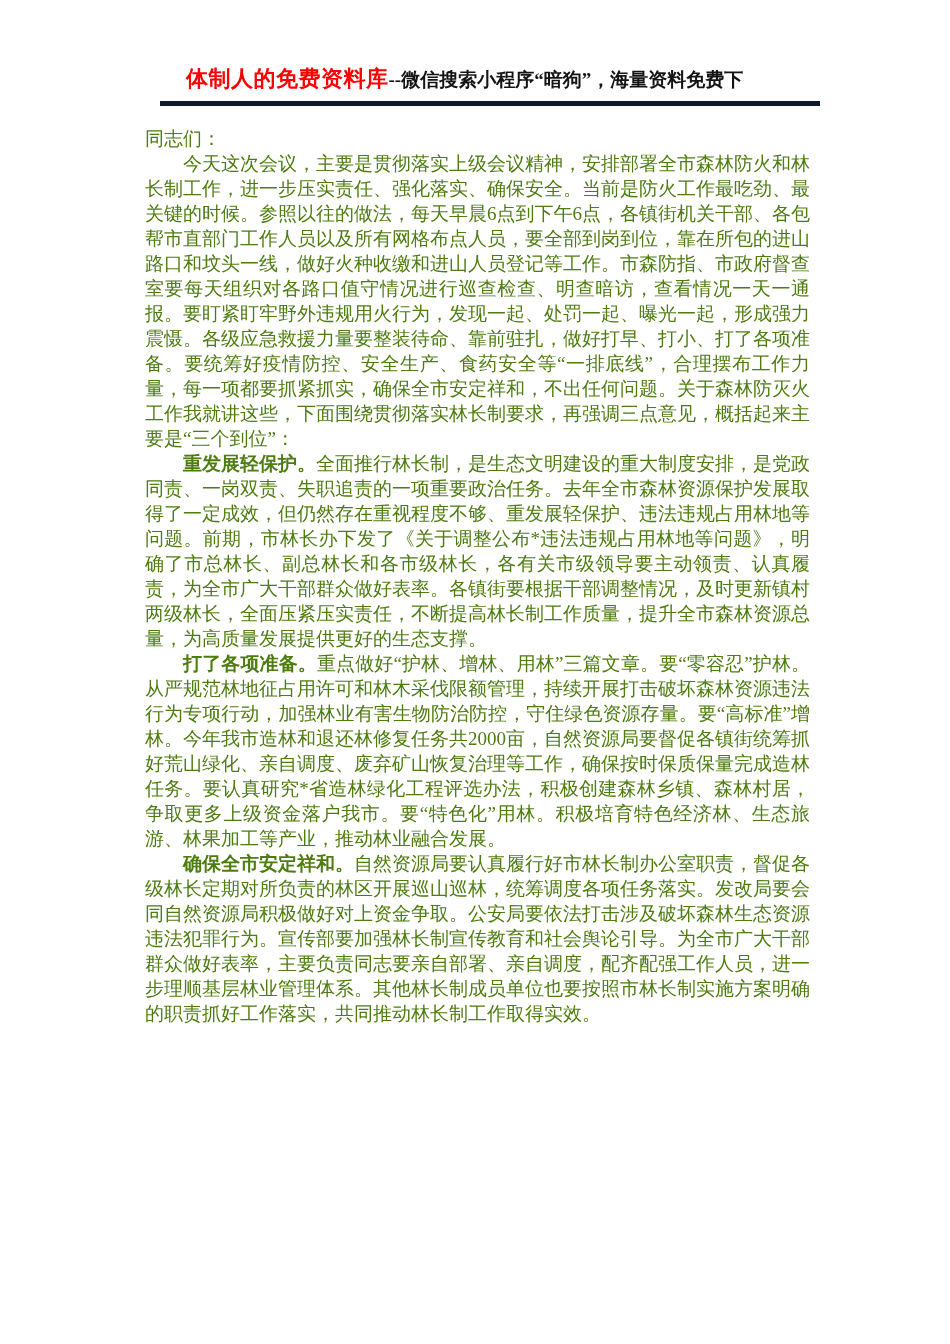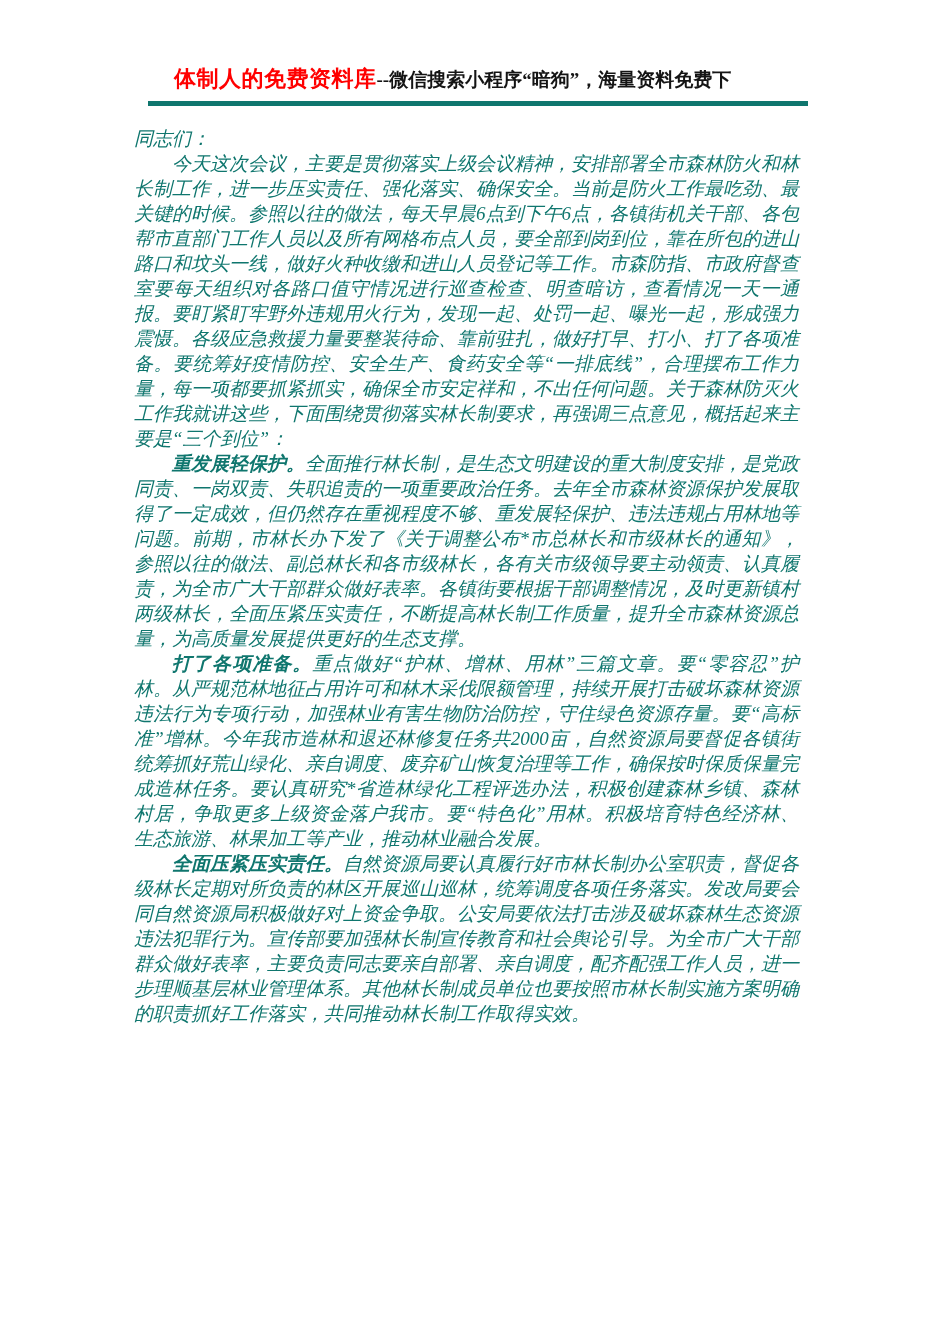--- a/index.html
+++ b/index.html
@@ -10,51 +10,50 @@
   .page {
     position: relative;
     width: 950px;
     height: 1344px;
     background: #ffffff;
     overflow: hidden;
     font-family: "Liberation Serif", serif;
   }
   .header {
     position: absolute;
-    left: 148px;
+    left: 160px;
     top: 64px;
     width: 660px;
-    border-bottom: 5px solid #0f766e;
+    border-bottom: 5px solid #0f172a;
     padding-bottom: 7px;
   }
   .header-line {
     padding-left: 26px;
     white-space: nowrap;
   }
   .brand {
     color: #ff0000;
     font-weight: bold;
     font-size: 22px;
     letter-spacing: 0.5px;
   }
   .tagline {
     color: #141414;
     font-size: 19px;
     font-weight: 600;
   }
   .content {
     position: absolute;
-    left: 134px;
+    left: 145px;
     top: 126px;
     width: 665px;
-    color: #0f766e;
+    color: #4d7c0f;
     font-size: 19px;
     line-height: 25px;
     text-align: justify;
-    font-style: italic;
   }
   .content p {
     margin: 0;
   }
   .salutation {
     margin-bottom: 8px;
   }
   .para {
     text-indent: 2em;
     margin-bottom: 9px;
@@ -72,20 +71,20 @@
     <div class="header-line">
       <span class="brand">体制人的免费资料库</span><span class="tagline">--微信搜索小程序“暗狗”，海量资料免费下</span>
     </div>
   </div>
 
   <div class="content">
     <p class="salutation">同志们：</p>
 
     <p class="para"><span class="lead"></span><span>今天这次会议，主要是贯彻落实上级会议精神，安排部署全市森林防火和林长制工作，进一步压实责任、强化落实、确保安全。当前是防火工作最吃劲、最关键的时候。参照以往的做法，每天早晨6点到下午6点，各镇街机关干部、各包帮市直部门工作人员以及所有网格布点人员，要全部到岗到位，靠在所包的进山路口和坟头一线，做好火种收缴和进山人员登记等工作。市森防指、市政府督查室要每天组织对各路口值守情况进行巡查检查、明查暗访，查看情况一天一通报。要盯紧盯牢野外违规用火行为，发现一起、处罚一起、曝光一起，形成强力震慑。各级应急救援力量要整装待命、靠前驻扎，做好打早、打小、打了各项准备。要统筹好疫情防控、安全生产、食药安全等“一排底线”，合理摆布工作力量，每一项都要抓紧抓实，确保全市安定祥和，不出任何问题。关于森林防灭火工作我就讲这些，下面围绕贯彻落实林长制要求，再强调三点意见，概括起来主要是“三个到位”：</span></p>
 
-    <p class="para"><span class="lead">重发展轻保护。</span><span>全面推行林长制，是生态文明建设的重大制度安排，是党政同责、一岗双责、失职追责的一项重要政治任务。去年全市森林资源保护发展取得了一定成效，但仍然存在重视程度不够、重发展轻保护、违法违规占用林地等问题。前期，市林长办下发了《关于调整公布*市总林长和市级林长的通知》，参照以往的做法、副总林长和各市级林长，各有关市级领导要主动领责、认真履责，为全市广大干部群众做好表率。各镇街要根据干部调整情况，及时更新镇村两级林长，全面压紧压实责任，不断提高林长制工作质量，提升全市森林资源总量，为高质量发展提供更好的生态支撑。</span></p>
+    <p class="para"><span class="lead">重发展轻保护。</span><span>全面推行林长制，是生态文明建设的重大制度安排，是党政同责、一岗双责、失职追责的一项重要政治任务。去年全市森林资源保护发展取得了一定成效，但仍然存在重视程度不够、重发展轻保护、违法违规占用林地等问题。前期，市林长办下发了《关于调整公布*违法违规占用林地等问题》，明确了市总林长、副总林长和各市级林长，各有关市级领导要主动领责、认真履责，为全市广大干部群众做好表率。各镇街要根据干部调整情况，及时更新镇村两级林长，全面压紧压实责任，不断提高林长制工作质量，提升全市森林资源总量，为高质量发展提供更好的生态支撑。</span></p>
 
     <p class="para"><span class="lead">打了各项准备。</span><span>重点做好“护林、增林、用林”三篇文章。要“零容忍”护林。从严规范林地征占用许可和林木采伐限额管理，持续开展打击破坏森林资源违法行为专项行动，加强林业有害生物防治防控，守住绿色资源存量。要“高标准”增林。今年我市造林和退还林修复任务共2000亩，自然资源局要督促各镇街统筹抓好荒山绿化、亲自调度、废弃矿山恢复治理等工作，确保按时保质保量完成造林任务。要认真研究*省造林绿化工程评选办法，积极创建森林乡镇、森林村居，争取更多上级资金落户我市。要“特色化”用林。积极培育特色经济林、生态旅游、林果加工等产业，推动林业融合发展。</span></p>
 
-    <p class="para"><span class="lead">全面压紧压实责任。</span><span>自然资源局要认真履行好市林长制办公室职责，督促各级林长定期对所负责的林区开展巡山巡林，统筹调度各项任务落实。发改局要会同自然资源局积极做好对上资金争取。公安局要依法打击涉及破坏森林生态资源违法犯罪行为。宣传部要加强林长制宣传教育和社会舆论引导。为全市广大干部群众做好表率，主要负责同志要亲自部署、亲自调度，配齐配强工作人员，进一步理顺基层林业管理体系。其他林长制成员单位也要按照市林长制实施方案明确的职责抓好工作落实，共同推动林长制工作取得实效。</span></p>
+    <p class="para"><span class="lead">确保全市安定祥和。</span><span>自然资源局要认真履行好市林长制办公室职责，督促各级林长定期对所负责的林区开展巡山巡林，统筹调度各项任务落实。发改局要会同自然资源局积极做好对上资金争取。公安局要依法打击涉及破坏森林生态资源违法犯罪行为。宣传部要加强林长制宣传教育和社会舆论引导。为全市广大干部群众做好表率，主要负责同志要亲自部署、亲自调度，配齐配强工作人员，进一步理顺基层林业管理体系。其他林长制成员单位也要按照市林长制实施方案明确的职责抓好工作落实，共同推动林长制工作取得实效。</span></p>
   </div>
 
 </div>
 
 </body></html>

